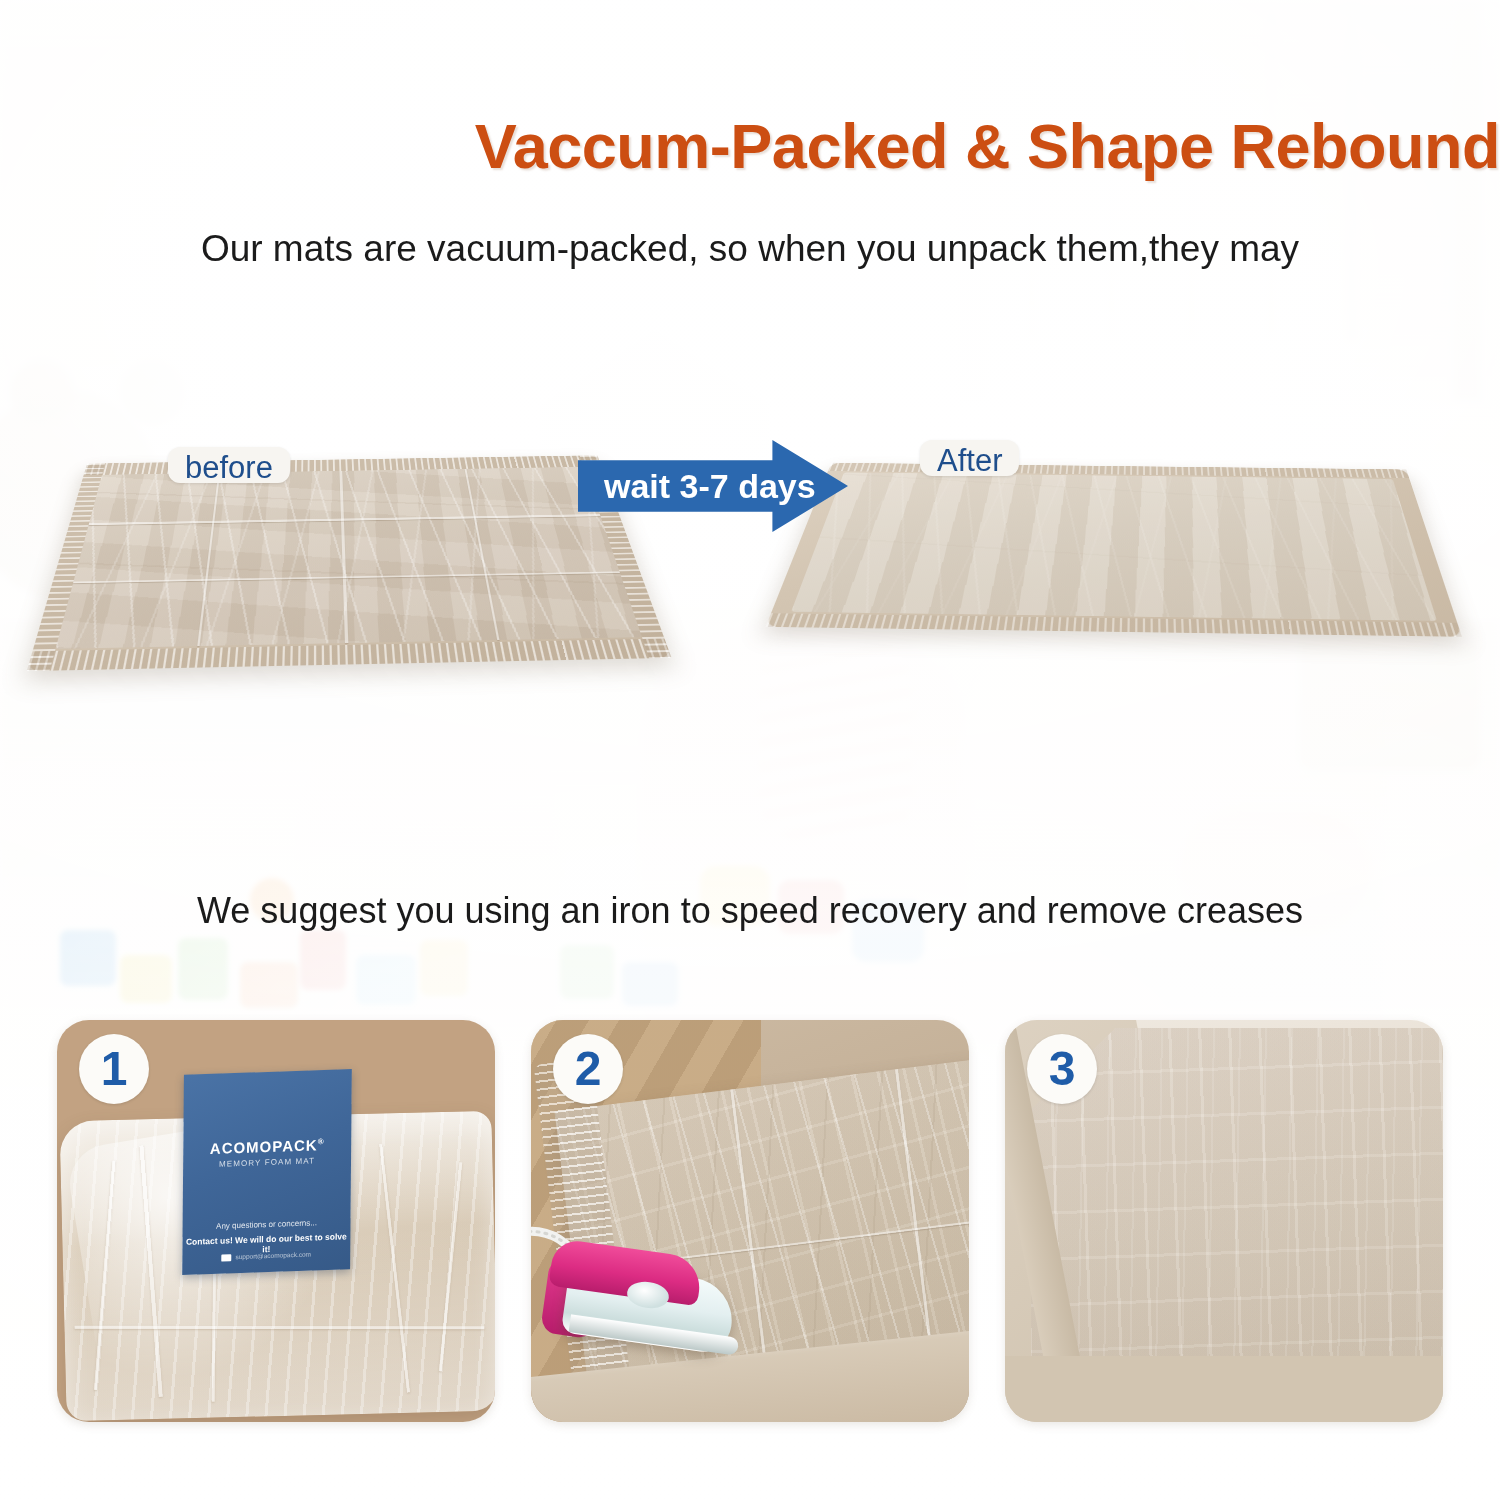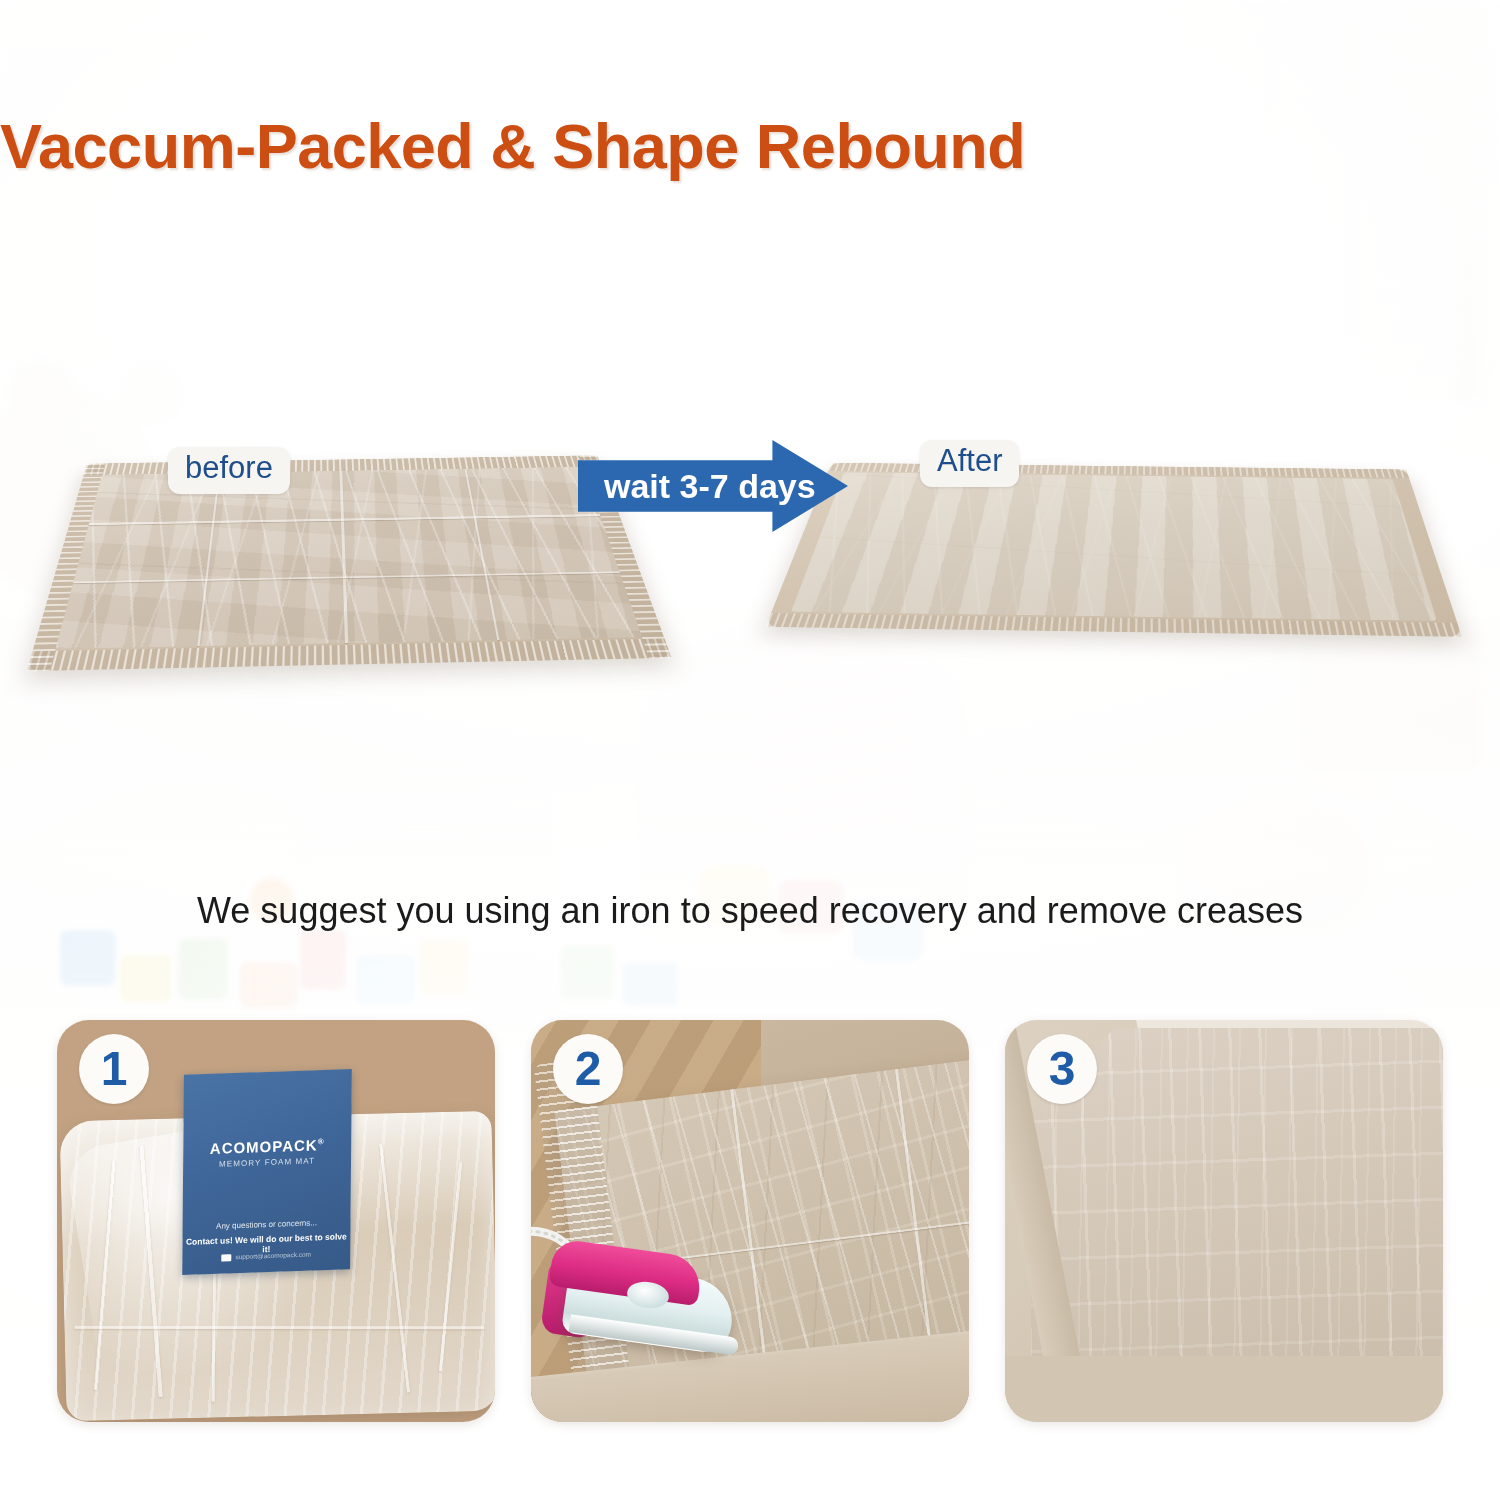--- a/index.html
+++ b/index.html
@@ -62,21 +62,21 @@
                   background:
                     radial-gradient(ellipse 130% 70% at 50% 18%, rgba(255,255,255,.97) 28%, rgba(255,255,255,.55) 62%, rgba(255,255,255,.12) 100%),
                     radial-gradient(ellipse 120% 55% at 50% 72%, rgba(255,255,255,.78) 22%, rgba(255,255,255,.35) 62%, rgba(255,255,255,.05) 100%),
                     linear-gradient(180deg, rgba(255,255,255,.88) 0%, rgba(255,255,255,.5) 26%, rgba(255,255,255,.45) 55%, rgba(255,255,255,.72) 74%, rgba(255,255,255,.99) 96%);
                 }
 
   
   #fg { position:absolute; inset:0; z-index:5; }
 
   .h1 {
-    position:absolute; left:0; width:1500px; text-align:left;
+    position:absolute; left:0; width:1500px; text-align:right;
     font-size:63px; font-weight:bold; letter-spacing:-.5px;
     color:#CC4E12; text-shadow:2px 2px 2px rgba(120,70,40,.18);
     font-family:"Liberation Sans", sans-serif;
   }
   .h1.a { top:110px; }
   .h1.b { top:765px; font-size:60px; }
 
   .sub {
     position:absolute; left:0; width:1500px; text-align:center;
     color:#1b1b1b; font-size:37px; line-height:1.45;
@@ -117,21 +117,21 @@
   }
   .ruffle {             
     position:absolute;
     background:repeating-linear-gradient(90deg,
       rgba(255,255,255,.55) 0 2px, rgba(176,158,135,.30) 2px 7px);
   }
 
   .badge-lbl {
     position:absolute; z-index:9;
     background:#f7f5f1; color:#1F4E8C;
-    border-radius:12px; padding:5px 17px 11px 17px;
+    border-radius:12px; padding:5px 17px 0 17px;
     font-size:31px; font-weight:400; line-height:1;
     box-shadow:0 1px 3px rgba(0,0,0,.10);
     font-family:"Liberation Sans", sans-serif;
   }
 
   
   .arrow-wrap { position:absolute; left:578px; top:440px; width:270px; height:92px; z-index:9; }
   .arrow-shape {
     position:absolute; inset:0; background:#2B68AF;
     clip-path:polygon(0 22%, 72% 22%, 72% 0, 100% 50%, 72% 100%, 72% 78%, 0 78%);
@@ -348,20 +348,21 @@
   <div class="toy" style="left:852px; top:900px;  width:72px; height:62px; background:#5aa6de; border-radius:14px;"></div>
   <div class="toy" style="left:250px; top:878px;  width:44px; height:44px; background:#f29c3d; border-radius:50%;"></div>
 
   <div class="bg-vignette"></div>
 </div>
 
 <div id="fg">
 
   <div class="h1 a">Vaccum-Packed &amp; Shape Rebound</div>
   <div class="sub a">
+    <div>Our mats are vacuum-packed, so when you unpack them,they may</div>
   </div>
 
   <div class="stage">
 
     <div class="mat-wrap" style="left:62px; top:40px; width:570px; height:260px;
                 transform:perspective(900px) rotateX(46deg) rotateZ(-1.5deg) scaleY(1.12);">
       <div class="mat-edge"></div>
       <div class="mat-face">
         <div class="wrinkles"></div>
         <div class="seam" style="left:49%; top:0; width:3px; height:100%;"></div>

